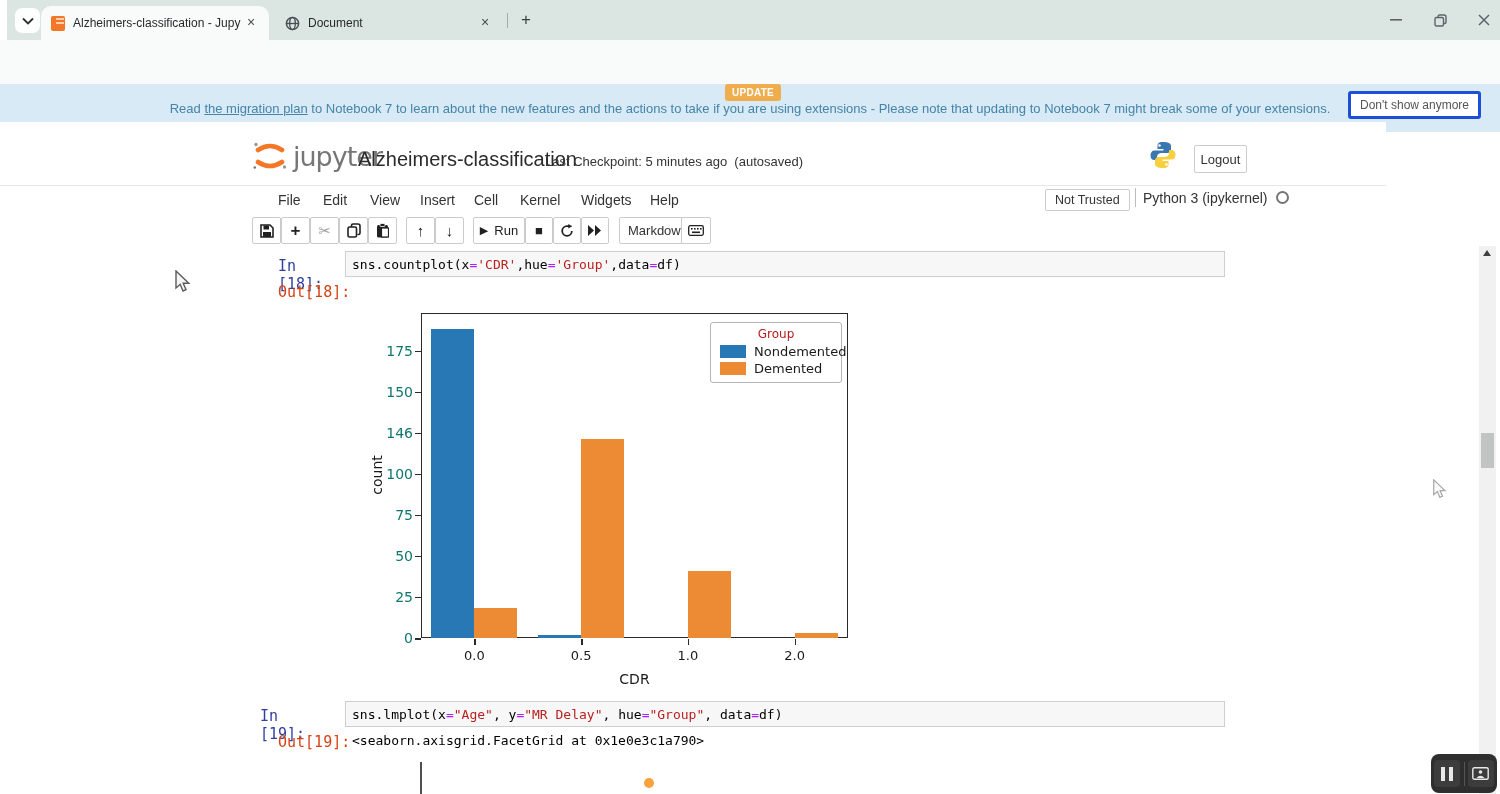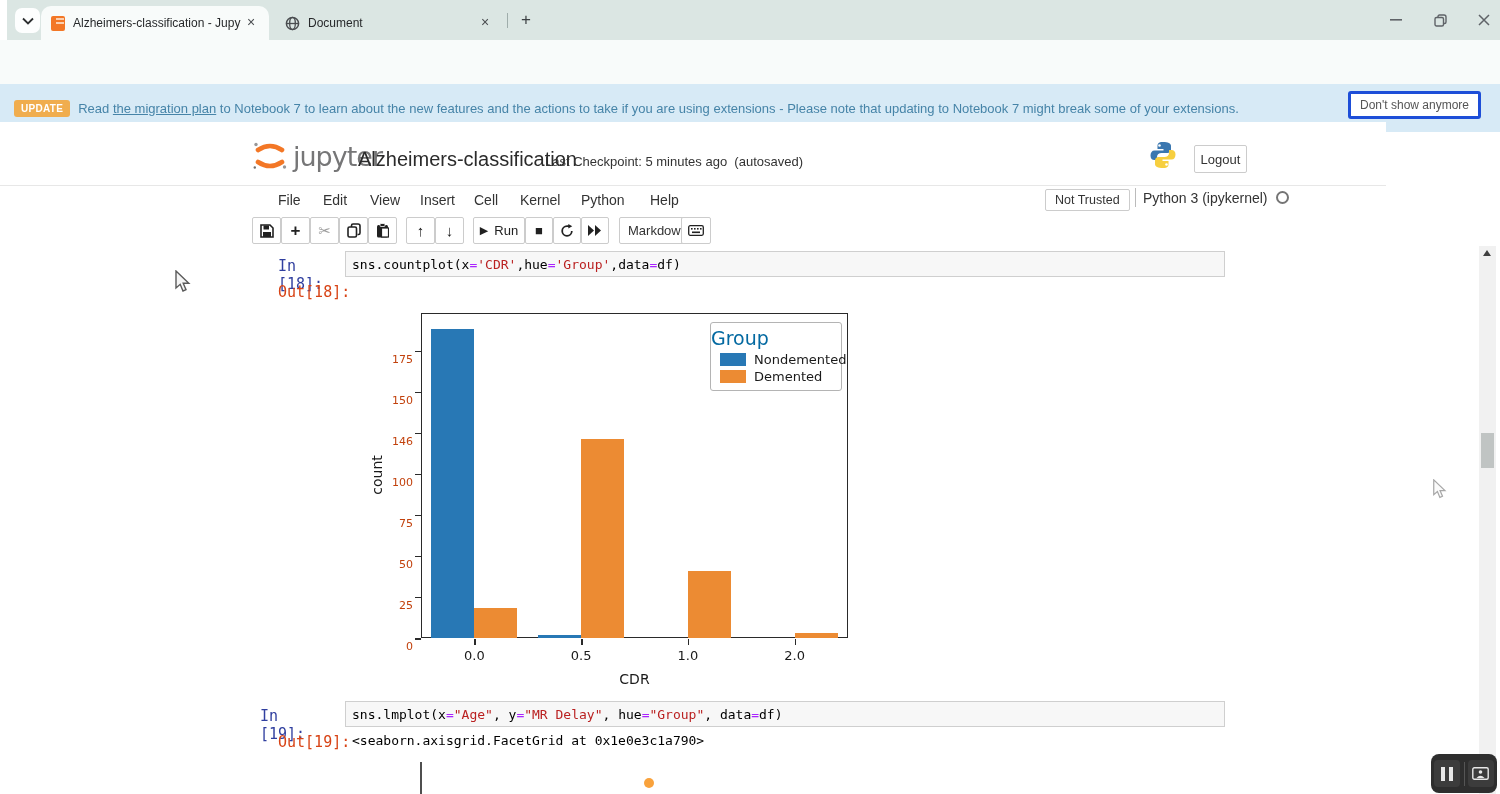--- a/index.html
+++ b/index.html
@@ -25,21 +25,21 @@
   
   .addressbar { position:absolute; left:0; top:40px; width:1500px; height:44px; background:#f8fbfa; }
   .navbtn { position:absolute; top:50px; width:24px; height:24px; display:flex; align-items:center; justify-content:center; cursor:pointer; }
   .urlpill { position:absolute; left:118px; top:47px; width:1104px; height:30px; background:#e4edeb; border-radius:15px; display:flex; align-items:center; }
   .info-i { width:15px; height:15px; border:1.5px solid #45494d; border-radius:50%; color:#45494d; font-size:10px; line-height:12px; text-align:center; font-family:"Liberation Serif", serif; margin-left:14px; flex:0 0 auto; }
   .urltext { margin-left:10px; font-size:14px; color:#27292c; flex:1; }
   .ext-icon { position:absolute; top:51px; width:22px; height:22px; display:flex; align-items:center; justify-content:center; cursor:pointer; }
   .tealdiv { position:absolute; left:1345px; top:52px; width:2px; height:20px; background:#49c0c8; border-radius:1px; }
 
   
-  .banner { position:absolute; left:0; top:84px; width:1500px; height:48px; background:#d7eaf6; display:flex; align-items:center; font-size:13px; color:#4684a8; }
+  .banner { position:absolute; left:0; top:84px; width:1500px; height:48px; background:#d7eaf6; display:flex; align-items:center; font-size:13px; color:#4684a8;flex-direction:column; }
   .badge-update { background:#f0ad4e; color:#fff; font-size:10px; font-weight:bold; padding:3px 7px; border-radius:3px; margin-left:14px; margin-right:8px; letter-spacing:.3px; }
   .banner a { color:#4684a8; text-decoration:underline; cursor:pointer; }
   .dismiss { position:absolute; right:19px; top:7px; background:#fff; border:3px solid #1d4ed8; border-radius:3px; padding:4px 9px; font-size:12px; color:#555; cursor:pointer; }
 
   
   .jheader { position:absolute; left:0; top:122px; width:1386px; height:64px; background:#fff; border-bottom:1px solid #e7e7e7; }
   .jlogo { position:absolute; left:252px; top:18px; display:flex; align-items:flex-end; cursor:pointer; }
   .jlogo-word { font-size:27px; color:#767677; letter-spacing:-1px; margin-left:5px; font-family:"DejaVu Sans", sans-serif; }
   .ntitle { position:absolute; left:358px; top:26px; font-size:20px; color:#2b2b2b; cursor:text; }
   .ncheckpoint { position:absolute; left:545px; top:32px; font-size:13px; color:#333; }
@@ -67,27 +67,27 @@
   .prompt.out { color:#d84315; }
   .inputbox { position:absolute; left:345px; width:880px; height:26px; background:#f7f7f7; border:1px solid #cfcfcf; display:flex; align-items:center; padding-left:6px; font-family:"DejaVu Sans Mono", monospace; font-size:13px; color:#000; cursor:text; }
   .inputbox .cm-o { color:#aa22ff; }
   .inputbox .cm-s { color:#ba2121; }
   .outtext { position:absolute; left:352px; font-family:"DejaVu Sans Mono", monospace; font-size:13px; color:#000; }
 
   
   #figure { position:absolute; left:355px; top:62px; width:500px; height:380px; background:#fff; font-family:"DejaVu Sans", sans-serif; }
   .plotarea { position:absolute; border:1px solid #2a2a2a; background:#fff; }
   .bar { position:absolute; }
-  .ytick-label { position:absolute; text-align:right; font-size:11px; color:#c2410c;margin-top:10px; }
+  .ytick-label { position:absolute; text-align:right; font-size:14px; color:#0f766e; }
   .ytick-mark { position:absolute; height:1.5px; background:#2a2a2a; }
   .xtick-label { position:absolute; text-align:center; font-size:13px; color:#1a1a1a; }
   .xtick-mark { position:absolute; width:1.5px; background:#2a2a2a; }
   .axlabel { position:absolute; font-size:14px; color:#1a1a1a; }
   .legend { position:absolute; background:#fff; border:1px solid #b4b4b4; border-radius:3px; padding:4px 0 4px 0; }
-  .legend-title { font-size:19px; color:#0369a1; margin-bottom:3px; }
+  .legend-title { text-align:center; font-size:12px; color:#b91c1c; margin-bottom:3px; }
   .legend-row { display:flex; align-items:center; margin:2px 10px 2px 9px; }
   .legend-swatch { width:26px; height:13px; margin-right:8px; flex:0 0 auto; }
   .legend-label { font-size:13px; color:#1a1a1a; white-space:nowrap; }
 
   
   .partial-vline { position:absolute; left:420px; top:516px; width:2px; height:32px; background:#4f4f4f; }
   .partial-dot { position:absolute; left:644px; top:532px; width:10px; height:10px; border-radius:50%; background:#f9a23c; }
 
   
   .vscroll { position:absolute; left:1479px; top:246px; width:17px; height:548px; background:#f1f1f1; }
@@ -259,21 +259,21 @@
     <button class="logout">Logout</button>
   </div>
 
   <div class="menubar">
     <div class="menuitem" style="left:250px;">File</div>
     <div class="menuitem" style="left:295px;">Edit</div>
     <div class="menuitem" style="left:342px;">View</div>
     <div class="menuitem" style="left:392px;">Insert</div>
     <div class="menuitem" style="left:446px;">Cell</div>
     <div class="menuitem" style="left:492px;">Kernel</div>
-    <div class="menuitem" style="left:553px;">Python</div>
+    <div class="menuitem" style="left:553px;">Widgets</div>
     <div class="menuitem" style="left:622px;">Help</div>
     <div class="nottrusted">Not Trusted</div>
     <div class="kernelind">
       <span class="kernelbar"></span>
       <span>Python 3 (ipykernel)</span>
       <span class="kernelcircle"></span>
     </div>
   </div>
 
   <div class="jtoolbar">

